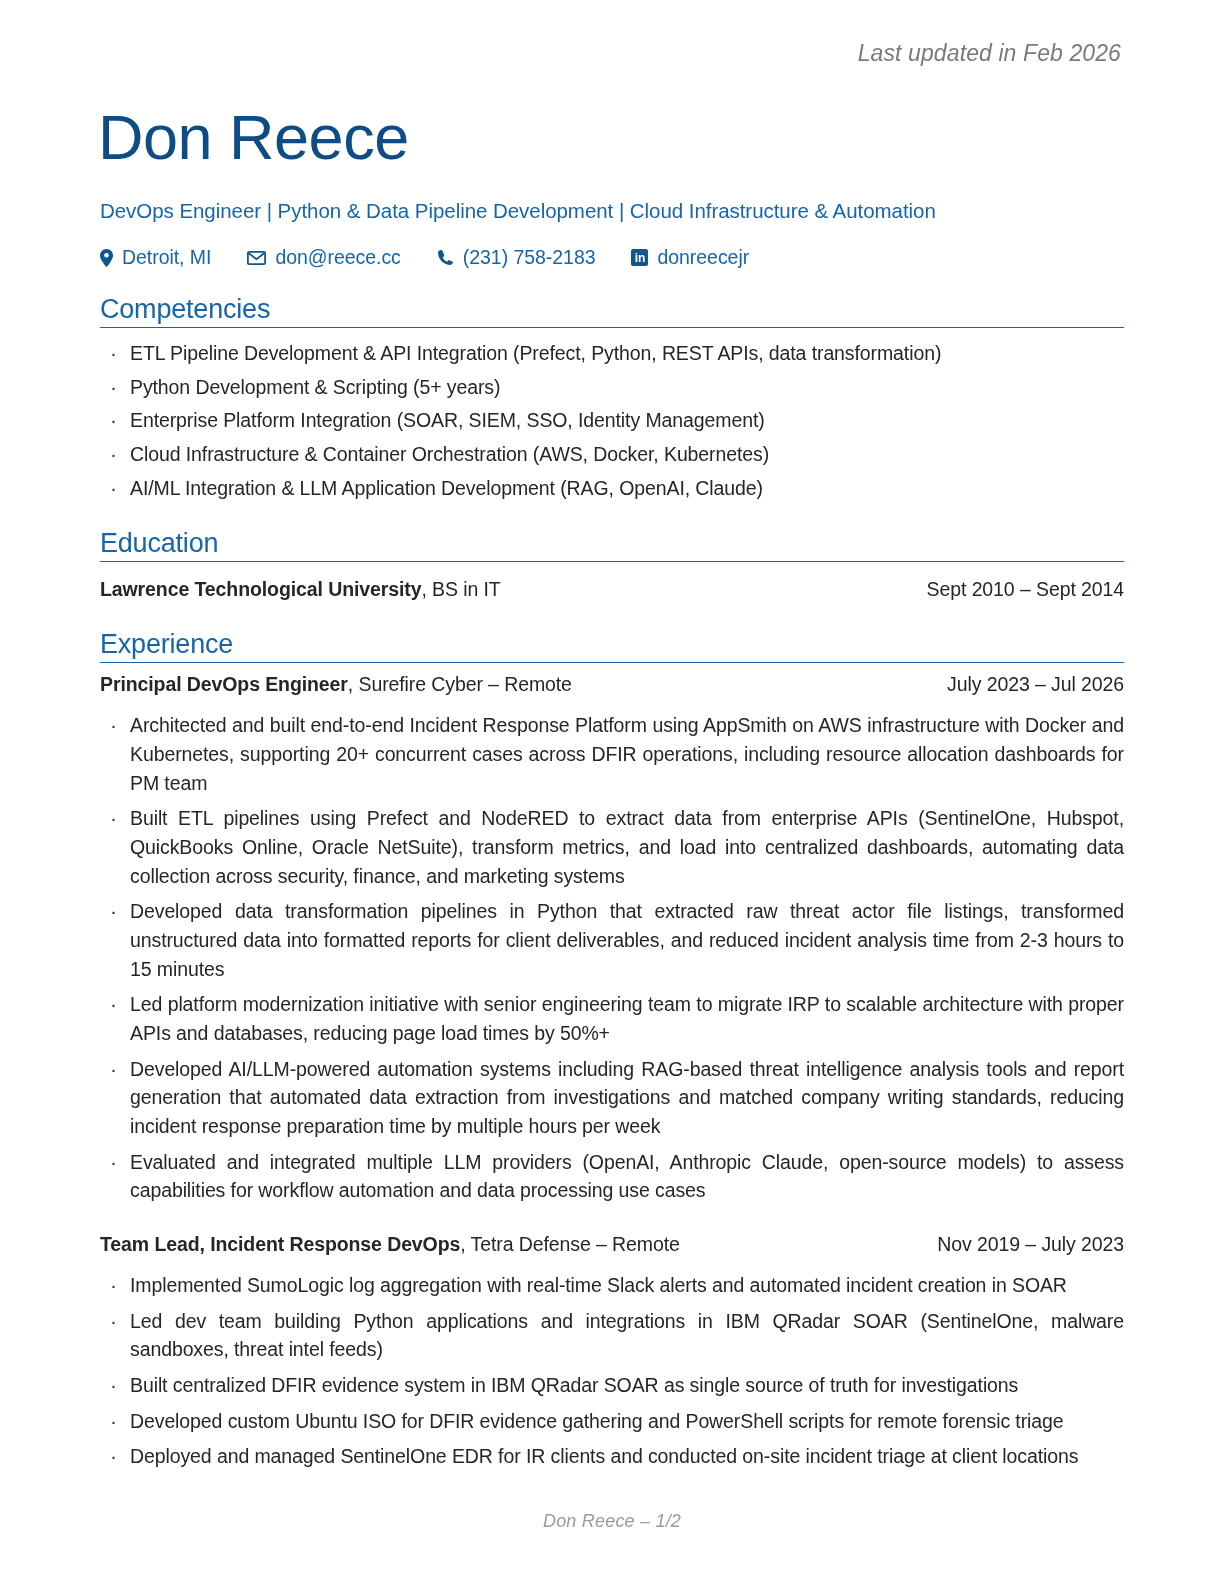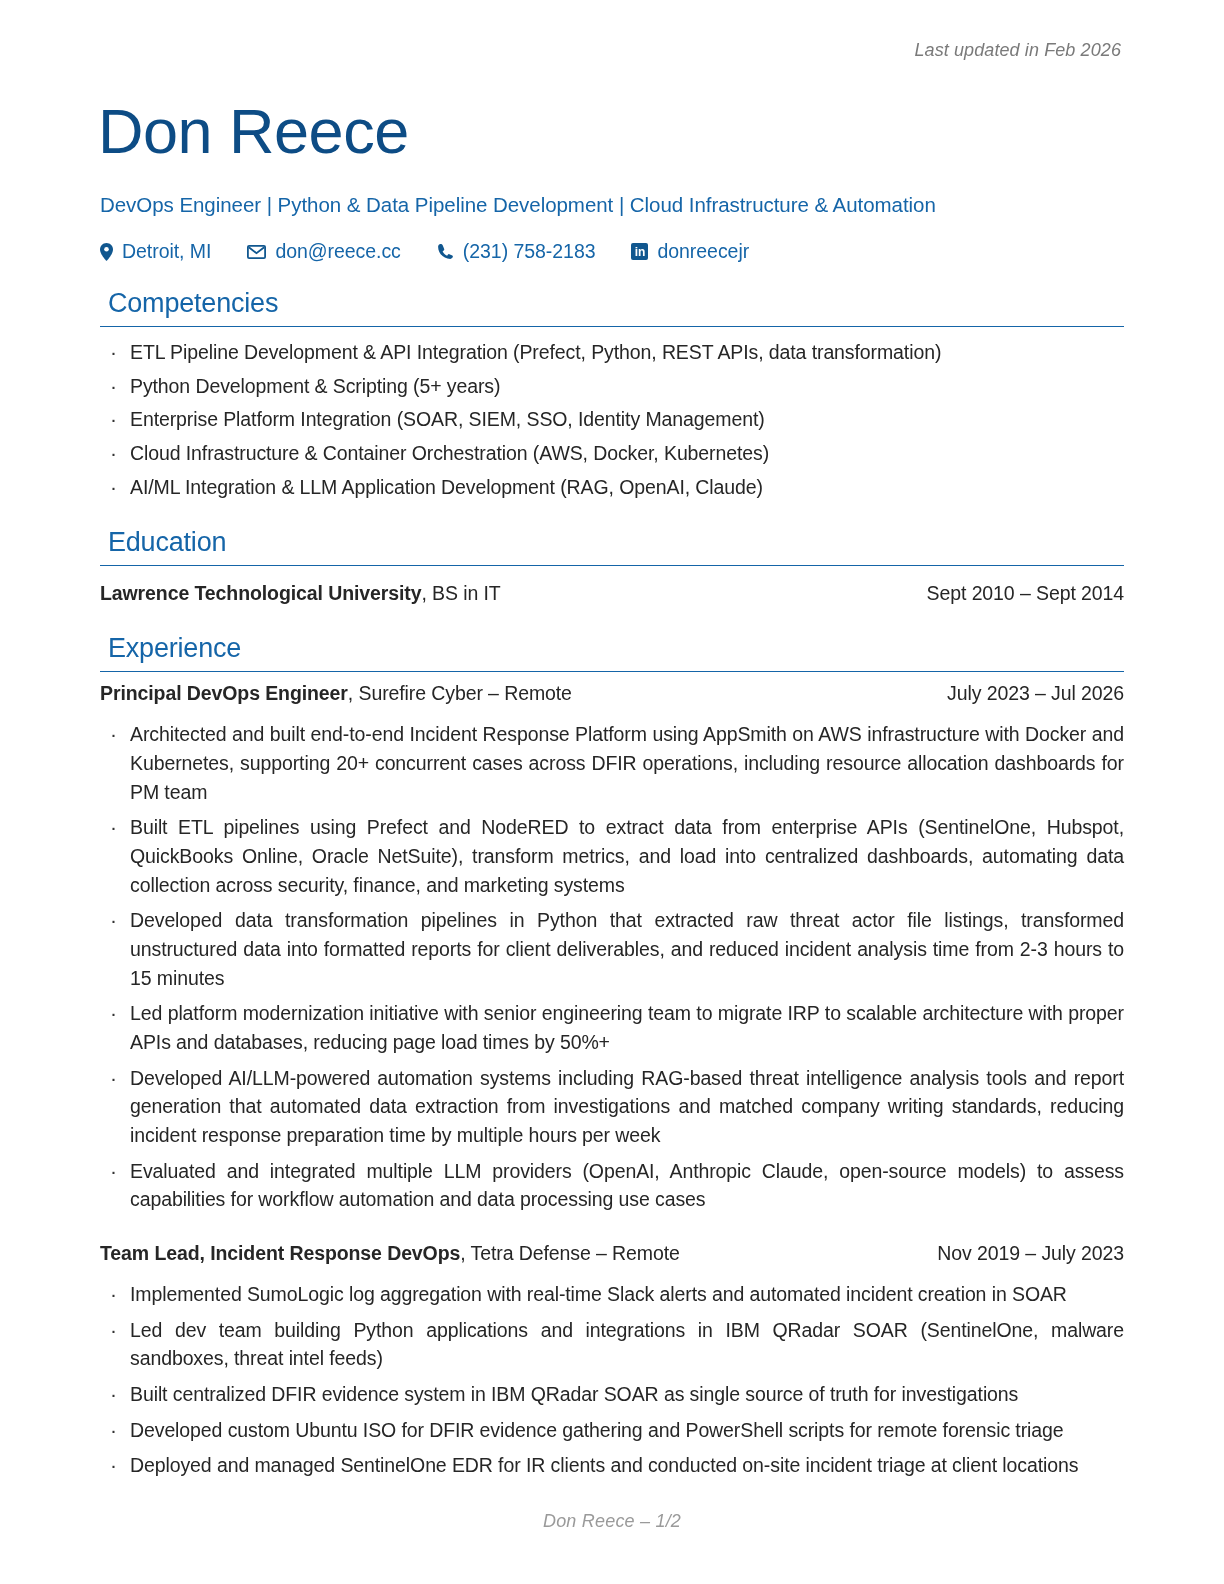--- a/index.html
+++ b/index.html
@@ -20,21 +20,21 @@
     width: 1224px;
     height: 1584px;
     box-sizing: border-box;
     padding: 40px 100px 0 100px;
   }
 
   
   .last-updated {
     text-align: right;
     font-style: italic;
-    font-size: 18px;
+    font-size: 23px;
     color: #7a7a7a;
     letter-spacing: 0.1px;
     margin: 0 3px 0 0;
     line-height: 1.2;
   }
   .name {
     font-size: 63px;
     font-weight: 400;
     color: #0d4c85;
     letter-spacing: -0.5px;
@@ -75,21 +75,21 @@
 
   
   .section {
     margin-top: 26px;
   }
   .section-title {
     font-size: 27px;
     font-weight: 400;
     color: #1565a8;
     line-height: 1.12;
-    margin: 8px;
+    margin: 0;
     letter-spacing: -0.2px;
   }
   .section-rule {
     border: 0;
     border-top: 1.6px solid #1565a8;
     margin: 3px 0 0 0;
     width: 100%;
   }
 
   

